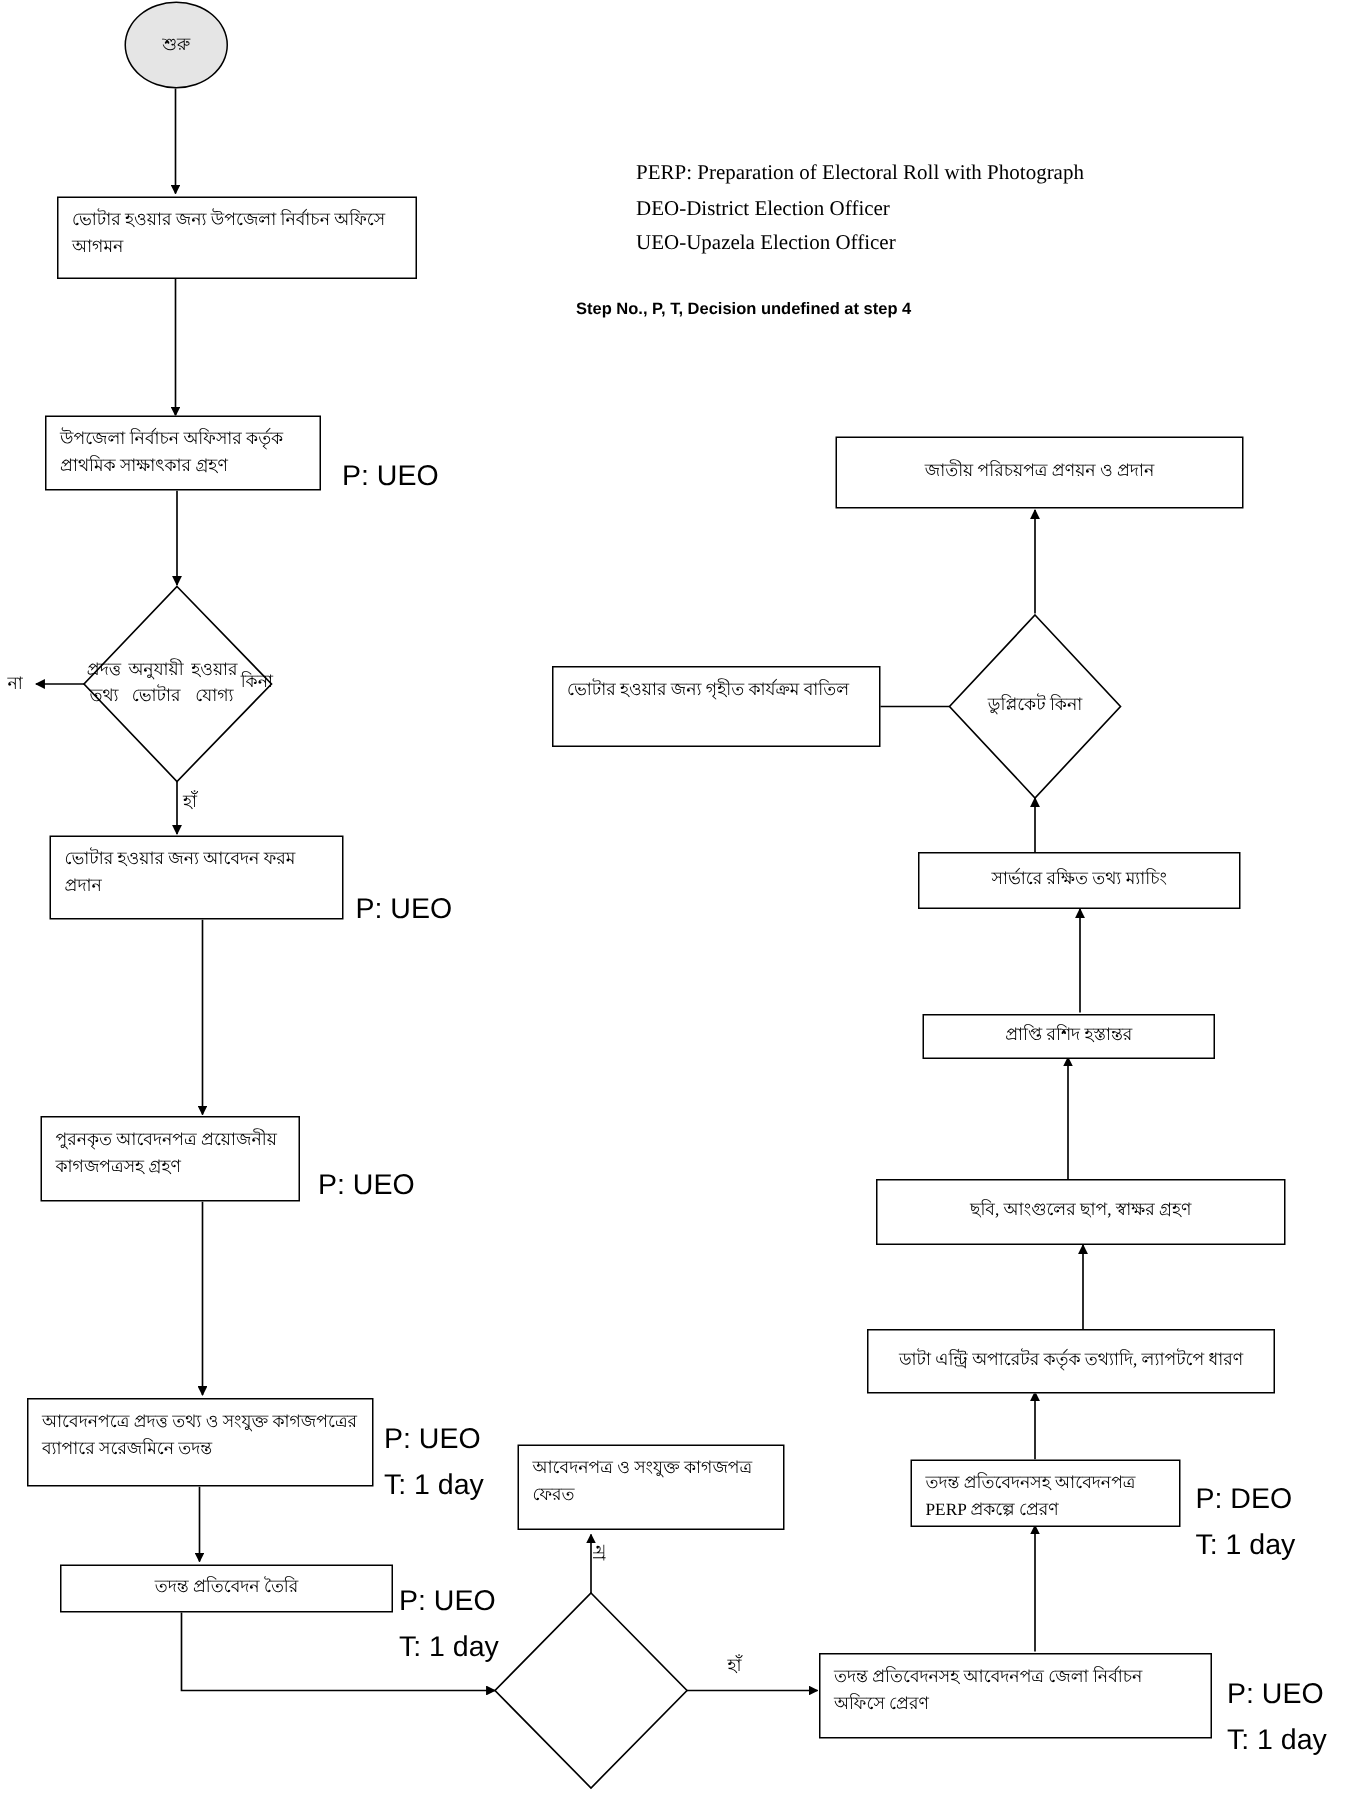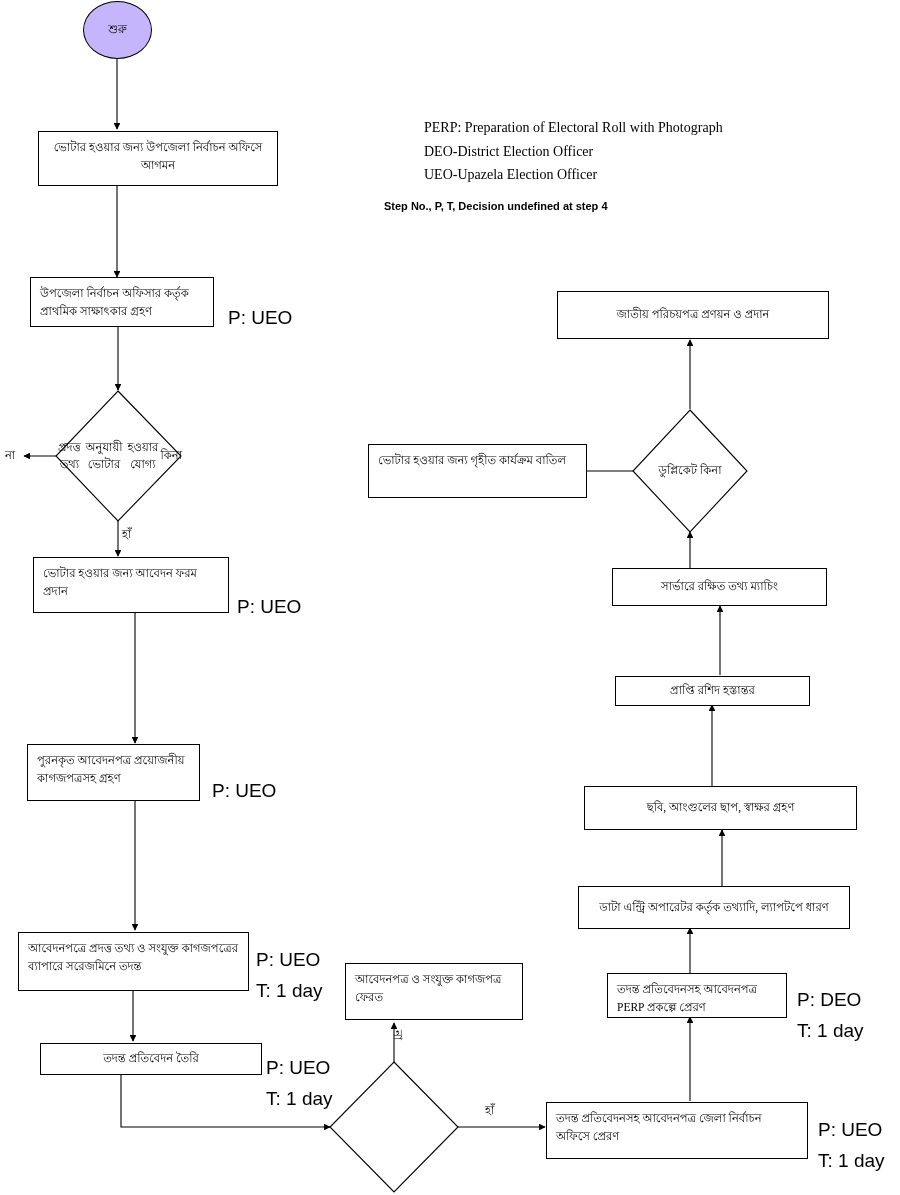--- a/index.html
+++ b/index.html
@@ -41,21 +41,21 @@
     align-items: center;
     justify-content: center;
     padding: 4px 8px;
     text-align: center;
   }
   .node-oval {
     position: absolute;
     box-sizing: border-box;
     border: 1px solid #000000;
     border-radius: 50%;
-    background: #c4b5fd;
+    background: #e5e5e5;
     display: flex;
     align-items: center;
     justify-content: center;
     font-size: 11.5px;
     color: #000000;
   }
   .diamond-label {
     position: absolute;
     box-sizing: border-box;
     display: flex;
@@ -161,21 +161,21 @@
       <polygon points="118,391 181,456 118,521 56,456"></polygon>
       <polygon points="394,1062 458,1127 394,1192 330,1127"></polygon>
       <polygon points="690,410 747,471 690,532 633,471"></polygon>
     </g>
   </svg>
 
   <div class="node-oval" style="left:83px; top:1px; width:69px; height:58px;">
     <span>শুরু</span>
   </div>
 
-  <div class="node-box" style="left:38px; top:131px; width:240px; height:55px;text-align:center;">
+  <div class="node-box" style="left:38px; top:131px; width:240px; height:55px;">
     <span>ভোটার হওয়ার জন্য উপজেলা নির্বাচন অফিসে আগমন</span>
   </div>
 
   <div class="node-box" style="left:30px; top:277px; width:184px; height:50px;">
     <span>উপজেলা নির্বাচন অফিসার কর্তৃক প্রাথমিক সাক্ষাৎকার গ্রহণ</span>
   </div>
   <div class="side-annot" style="left:228px; top:291px;">P: UEO</div>
 
   <div class="diamond-label" style="left:56px; top:391px; width:126px; height:130px;">
     <span>প্রদত্ত তথ্য</span>
@@ -249,19 +249,19 @@
   <div class="edge-label" style="left:573px; top:447px;">হাঁ</div>
 
   <div class="node-box" style="left:368px; top:444px; width:219px; height:54px;">
     <span>ভোটার হওয়ার জন্য গৃহীত কার্যক্রম বাতিল</span>
   </div>
 
   <div class="node-box center" style="left:557px; top:291px; width:272px; height:48px;">
     <span>জাতীয় পরিচয়পত্র প্রণয়ন ও প্রদান</span>
   </div>
 
-  <div class="legend-block" style="left:424px; top:104px;margin-top:12px;">PERP: Preparation of Electoral Roll with Photograph
+  <div class="legend-block" style="left:424px; top:104px;">PERP: Preparation of Electoral Roll with Photograph
 DEO-District Election Officer
 UEO-Upazela Election Officer</div>
 
   <div class="note-bold" style="left:384px; top:200px;">Step No., P, T, Decision undefined at step 4</div>
 
 </div>
 
 </body></html>

